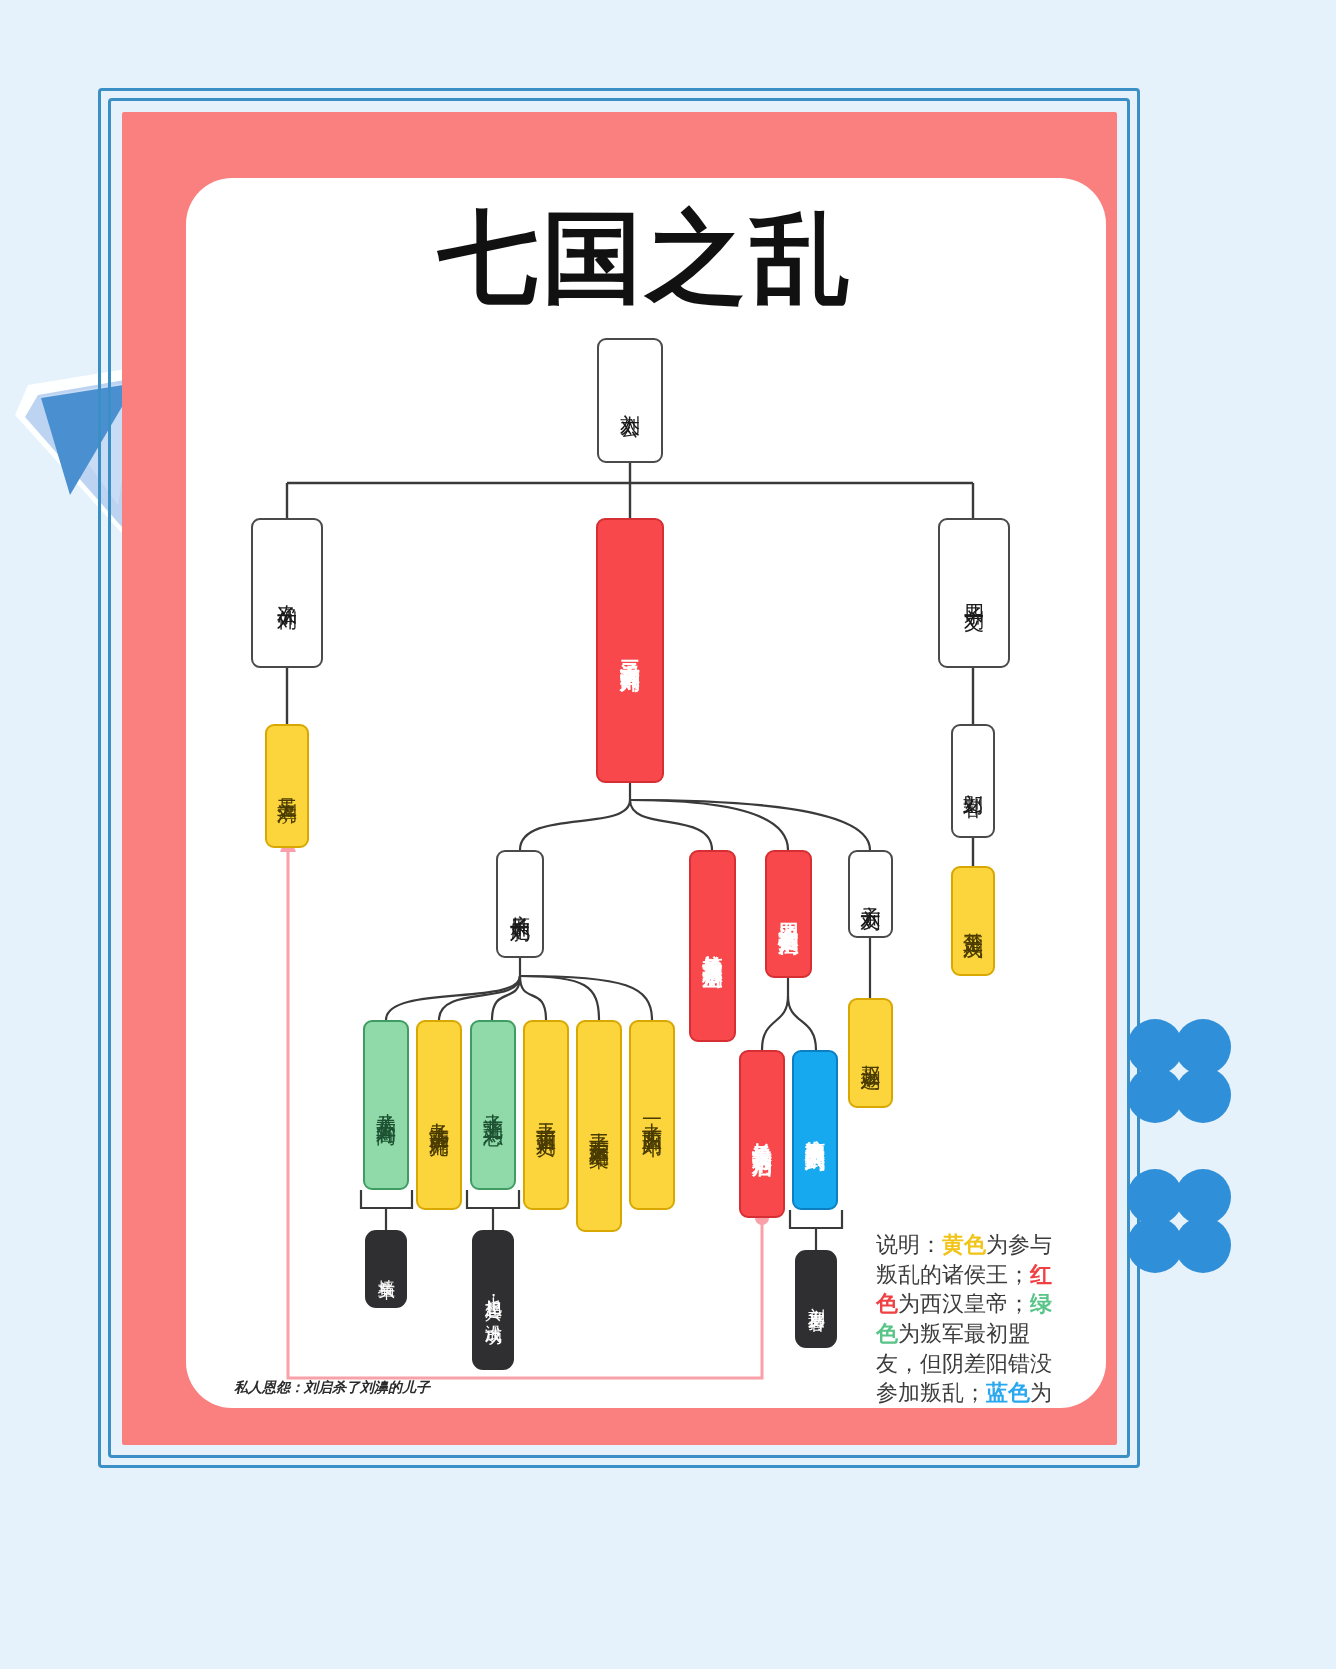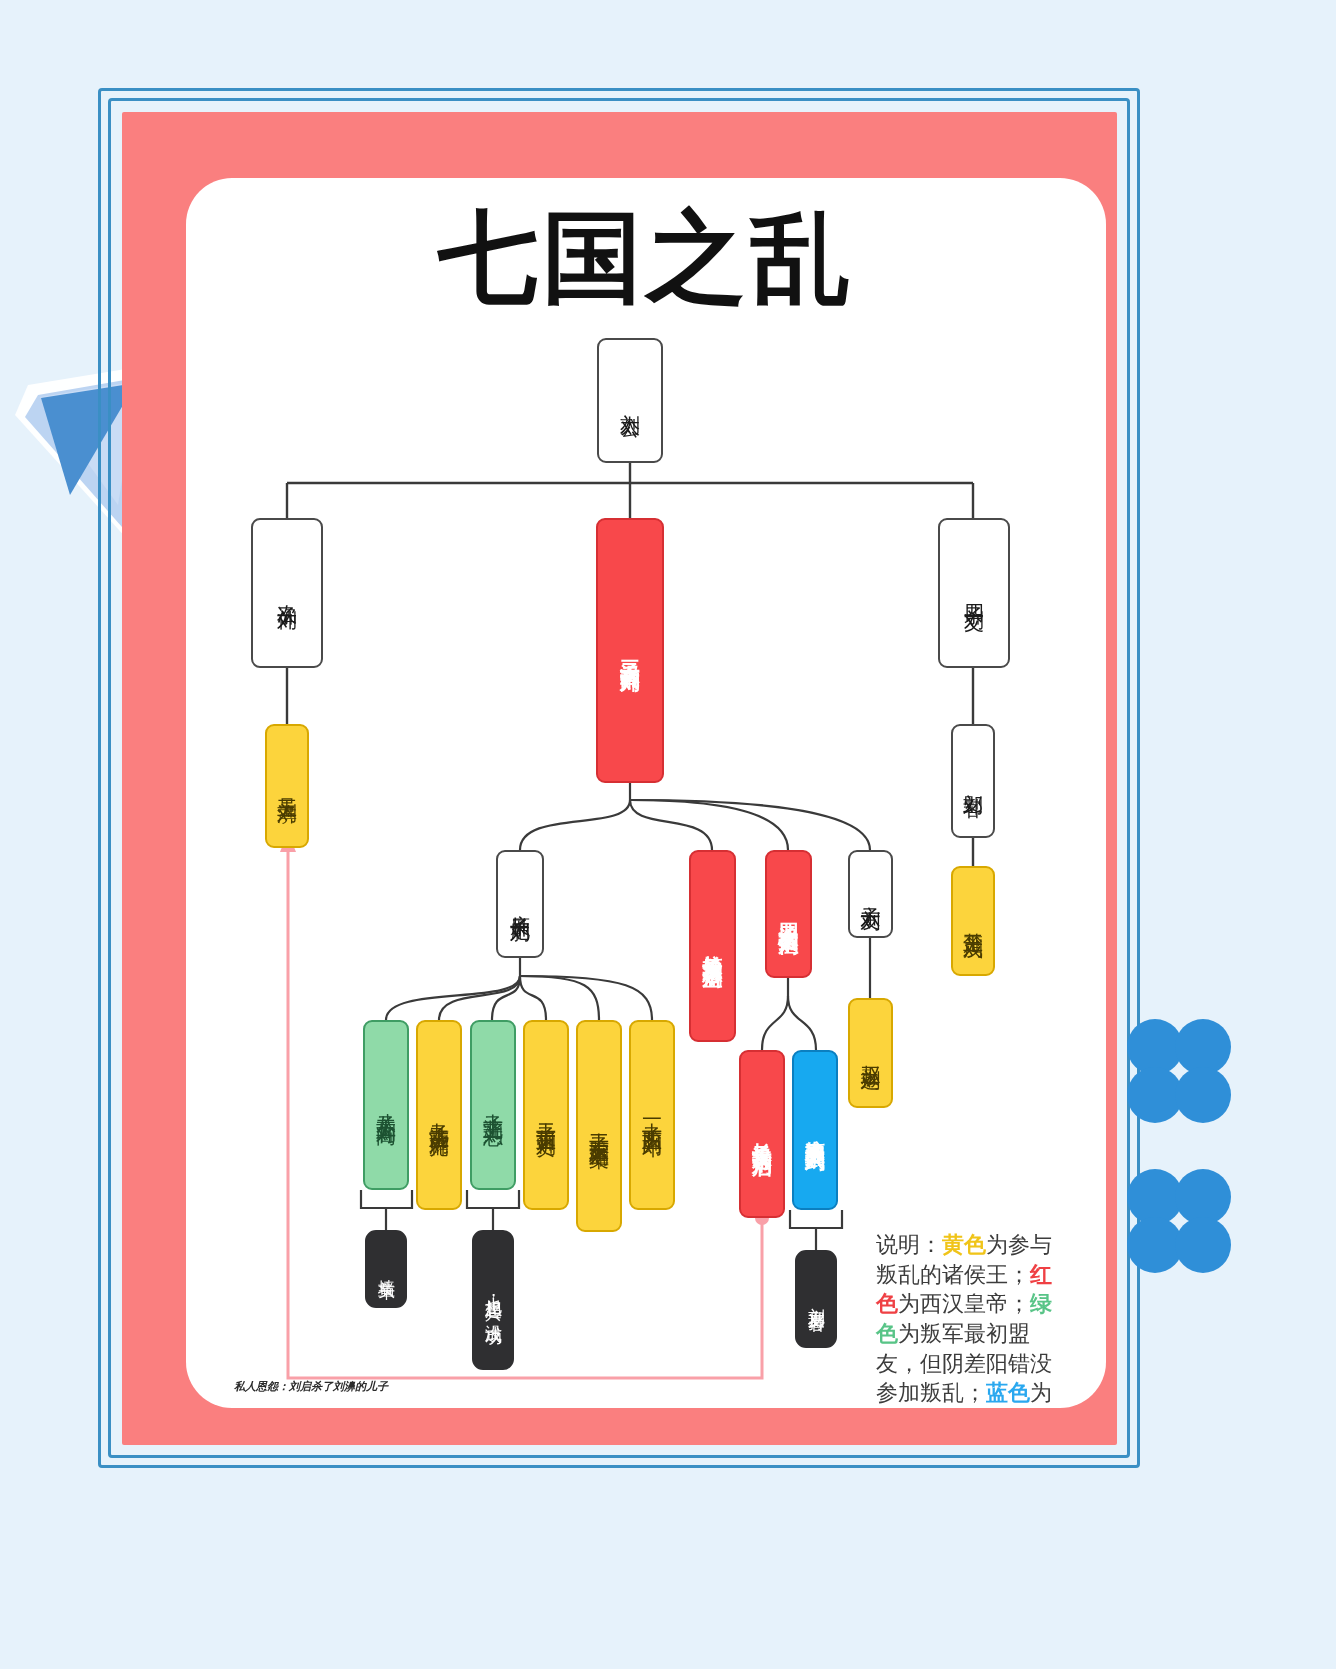--- a/index.html
+++ b/index.html
@@ -76,21 +76,21 @@
     font-size: 22px; line-height: 1.35; color: #3c3c3c;
     font-family: "DejaVu Sans", "Liberation Sans", sans-serif;
   }
   .c-y { color:#f0c419; font-weight:700; }
   .c-r { color:#ef4044; font-weight:700; }
   .c-g { color:#58c487; font-weight:700; }
   .c-b { color:#2aa8ef; font-weight:700; }
 
   .note-italic {
     position: absolute; left: 48px; top: 1201px;
-    font-size: 11px; font-style: italic; font-weight: 700; color: #2b2b2b;
+    font-size: 14px; font-style: italic; font-weight: 700; color: #2b2b2b;
     white-space: nowrap;
     font-family: "DejaVu Sans", "Liberation Sans", sans-serif;
   }
 </style>
 </head>
 <body>
 
 <div id="stage">
 
   <svg class="plane" viewBox="0 0 150 200">

